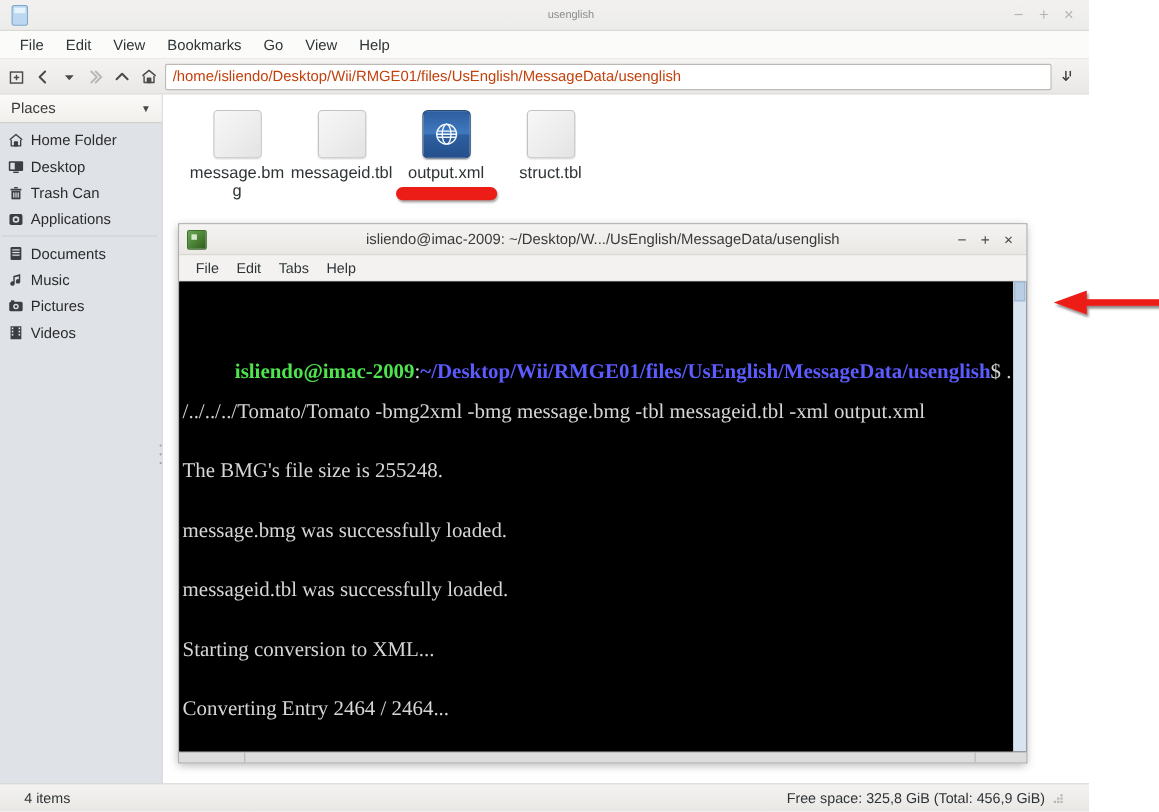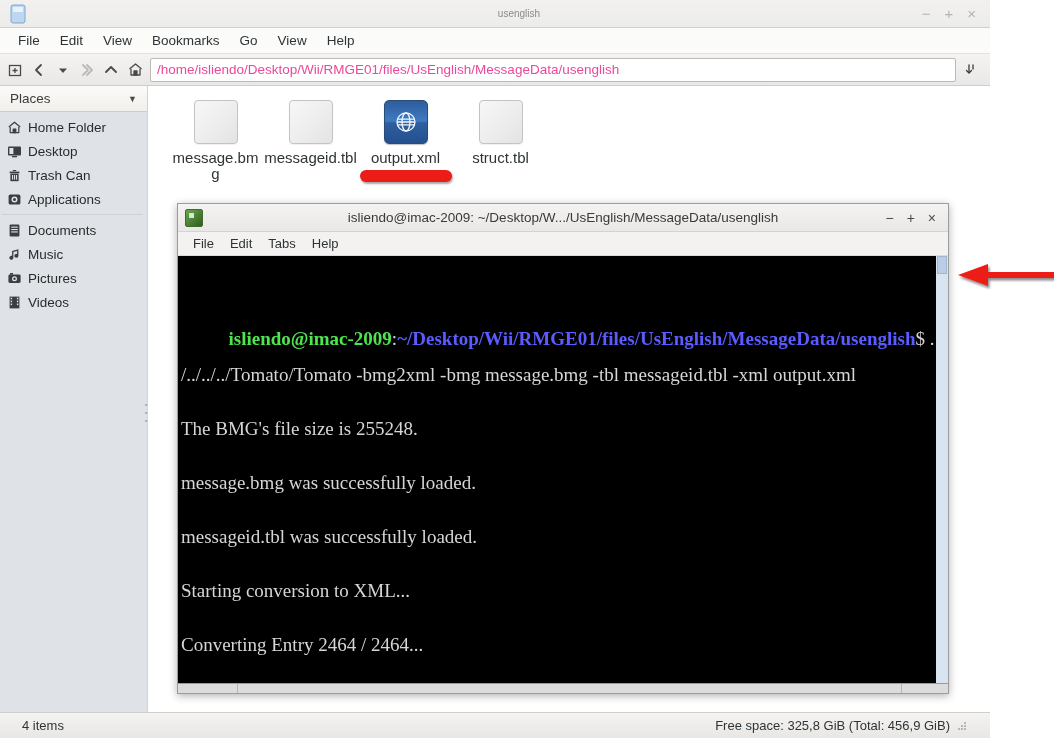--- a/index.html
+++ b/index.html
@@ -60,21 +60,21 @@
   .tb-btn{
     width:22px; height:24px; display:flex; align-items:center; justify-content:center;
     color:#4a4a4a;
   }
   .tb-btn.dim{ color:#b9b9b9; }
   .tb-btn svg{ display:block; }
   .path-entry{
     flex:1; height:24px; margin:0 2px;
     background:#ffffff; border:1px solid #bdbab5;
     border-radius:2px; display:flex; align-items:center;
-    padding:0 6px; font-size:13.5px; color:#ec4899;
+    padding:0 6px; font-size:13.5px; color:#c2410c;
     overflow:hidden; white-space:nowrap;
   }
 
   .fm-body{ flex:1; display:flex; min-height:0; position:relative; }
 
   
   .sidebar{
     width:148px; flex:0 0 148px; background:#dfe3e8;
     display:flex; flex-direction:column; position:relative;
     border-right:1px solid #cfd4da;
@@ -139,21 +139,21 @@
     border-top:1px solid #d0cecb;
     font-size:13px; color:#2e3436;
   }
   .grip{
     width:12px; height:12px; margin-left:6px; position:relative; opacity:.55;
   }
   .grip i{ position:absolute; width:2px; height:2px; background:#8a8a8a; }
 
   
   .term{
-    position:absolute; left:177px; top:203px; width:772px; height:491px;
+    position:absolute; left:162px; top:203px; width:772px; height:491px;
     background:#ffffff;
     border:1px solid #9c9c9c;
     box-shadow:0 2px 8px rgba(0,0,0,.30);
     display:flex; flex-direction:column;justify-content:center;
   }
   .term-title{
     height:28px; flex:0 0 28px; position:relative;
     background:linear-gradient(to bottom,#f4f3f1 0%,#e9e8e5 100%);
     border-bottom:1px solid #d6d3cf;
     display:flex; align-items:center;

